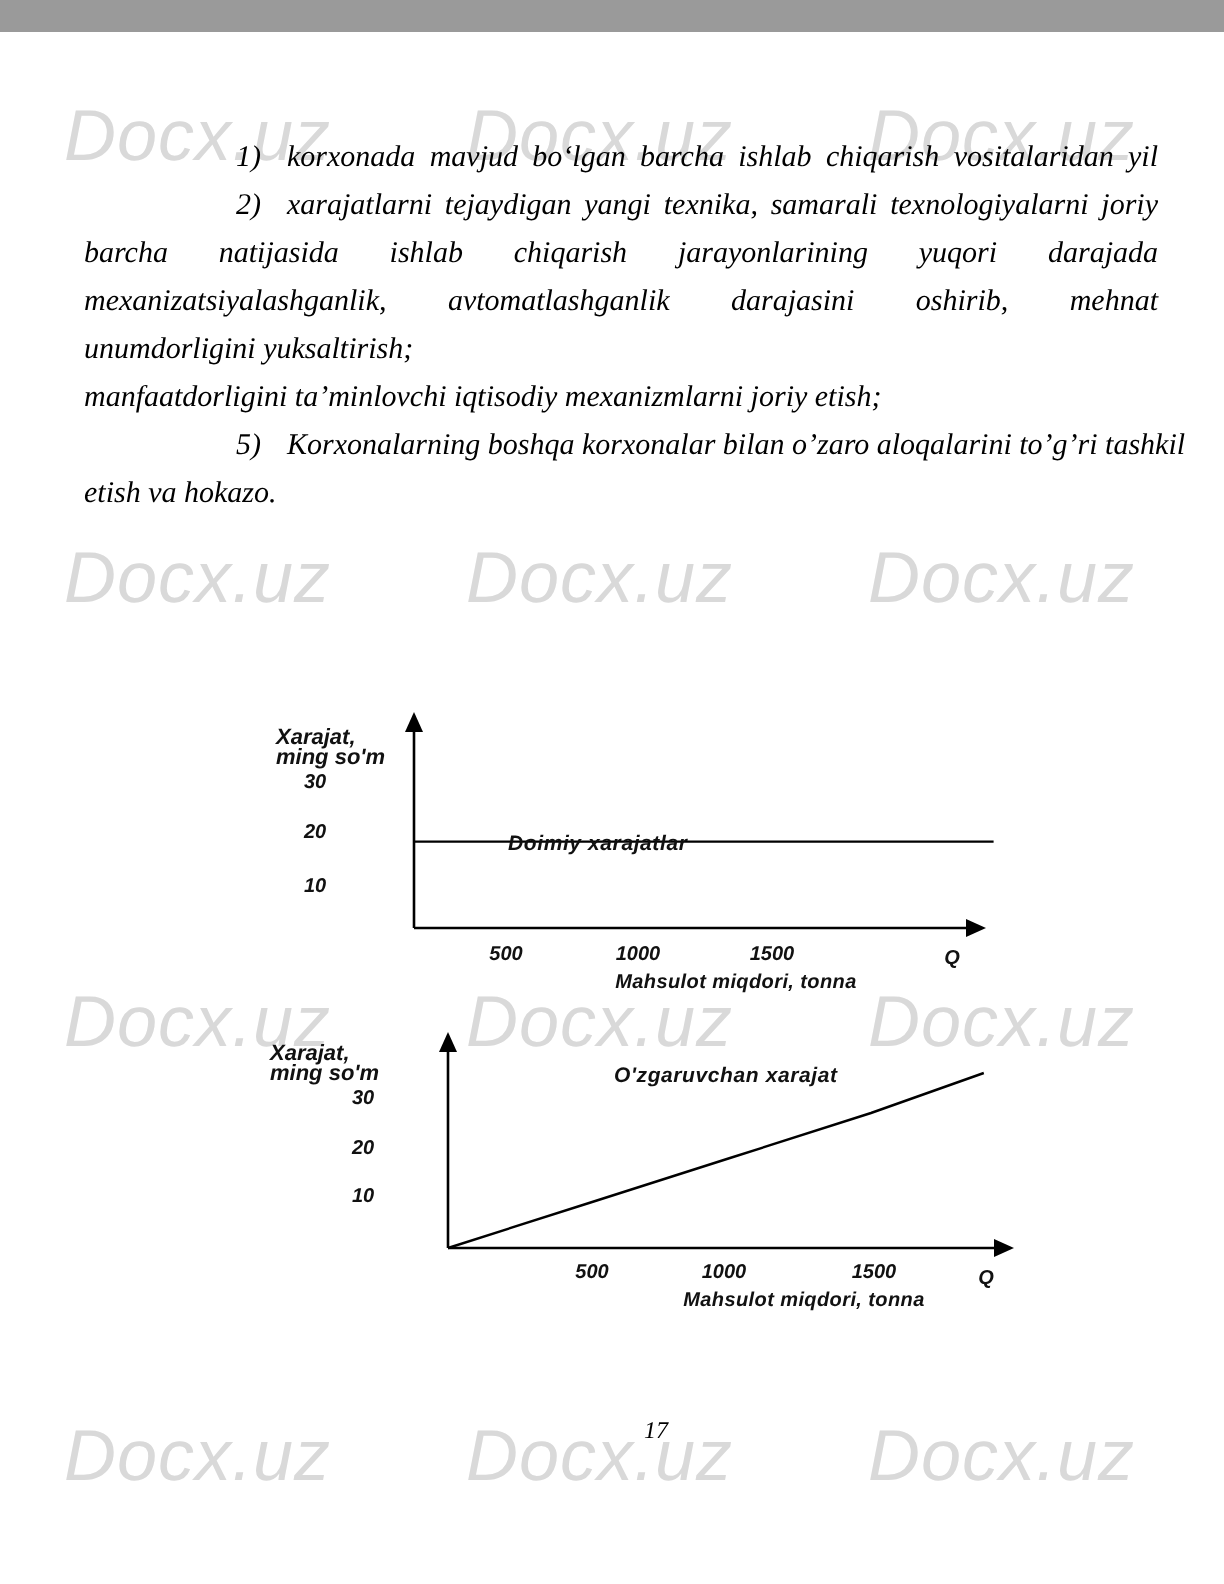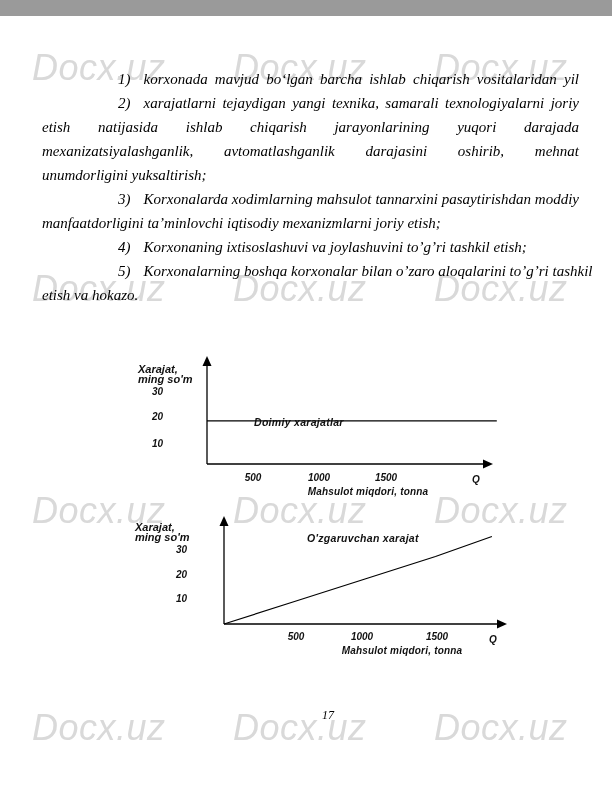--- a/index.html
+++ b/index.html
@@ -60,26 +60,24 @@
     <span class="wm" style="left:233px;top:477px">Docx.uz</span>
     <span class="wm" style="left:434px;top:477px">Docx.uz</span>
     <span class="wm" style="left:32px;top:694px">Docx.uz</span>
     <span class="wm" style="left:233px;top:694px">Docx.uz</span>
     <span class="wm" style="left:434px;top:694px">Docx.uz</span>
   </div>
 
   <div id="bodytext">
     <div class="line ind"><span>1)</span><span class="tab"></span><span>korxonada mavjud bo‘lgan barcha ishlab chiqarish vositalaridan yil</span></div>
     <div class="line ind"><span>2)</span><span class="tab"></span><span>xarajatlarni tejaydigan yangi texnika, samarali texnologiyalarni joriy</span></div>
-    <div class="line"><span>etish natijasida ishlab chiqarish jarayonlarining yuqori darajada</span></div>
+    <div class="line"><span>barcha natijasida ishlab chiqarish jarayonlarining yuqori darajada</span></div>
     <div class="line"><span>mexanizatsiyalashganlik, avtomatlashganlik darajasini oshirib, mehnat</span></div>
     <div class="line left"><span>unumdorligini yuksaltirish;</span></div>
-    <div class="line ind"><span>3)</span><span class="tab"></span><span>Korxonalarda xodimlarning mahsulot tannarxini pasaytirishdan moddiy</span></div>
     <div class="line left"><span>manfaatdorligini ta’minlovchi iqtisodiy mexanizmlarni joriy etish;</span></div>
-    <div class="line ind left"><span>4)</span><span class="tab"></span><span>Korxonaning ixtisoslashuvi va joylashuvini to’g’ri tashkil etish;</span></div>
     <div class="line ind"><span>5)</span><span class="tab"></span><span>Korxonalarning boshqa korxonalar bilan o’zaro aloqalarini to’g’ri tashkil</span></div>
     <div class="line left"><span>etish va hokazo.</span></div>
   </div>
 
   <div id="chart-fixed" class="chart">
     <svg width="390" height="150" viewBox="0 0 390 150">
       <line x1="77" y1="5" x2="77" y2="108" stroke="#000" stroke-width="1.3"></line>
       <polygon points="77,0 72.5,10 81.5,10" fill="#000"></polygon>
       <line x1="77" y1="108" x2="355" y2="108" stroke="#000" stroke-width="1.3"></line>
       <polygon points="363,108 353,103.5 353,112.5" fill="#000"></polygon>

